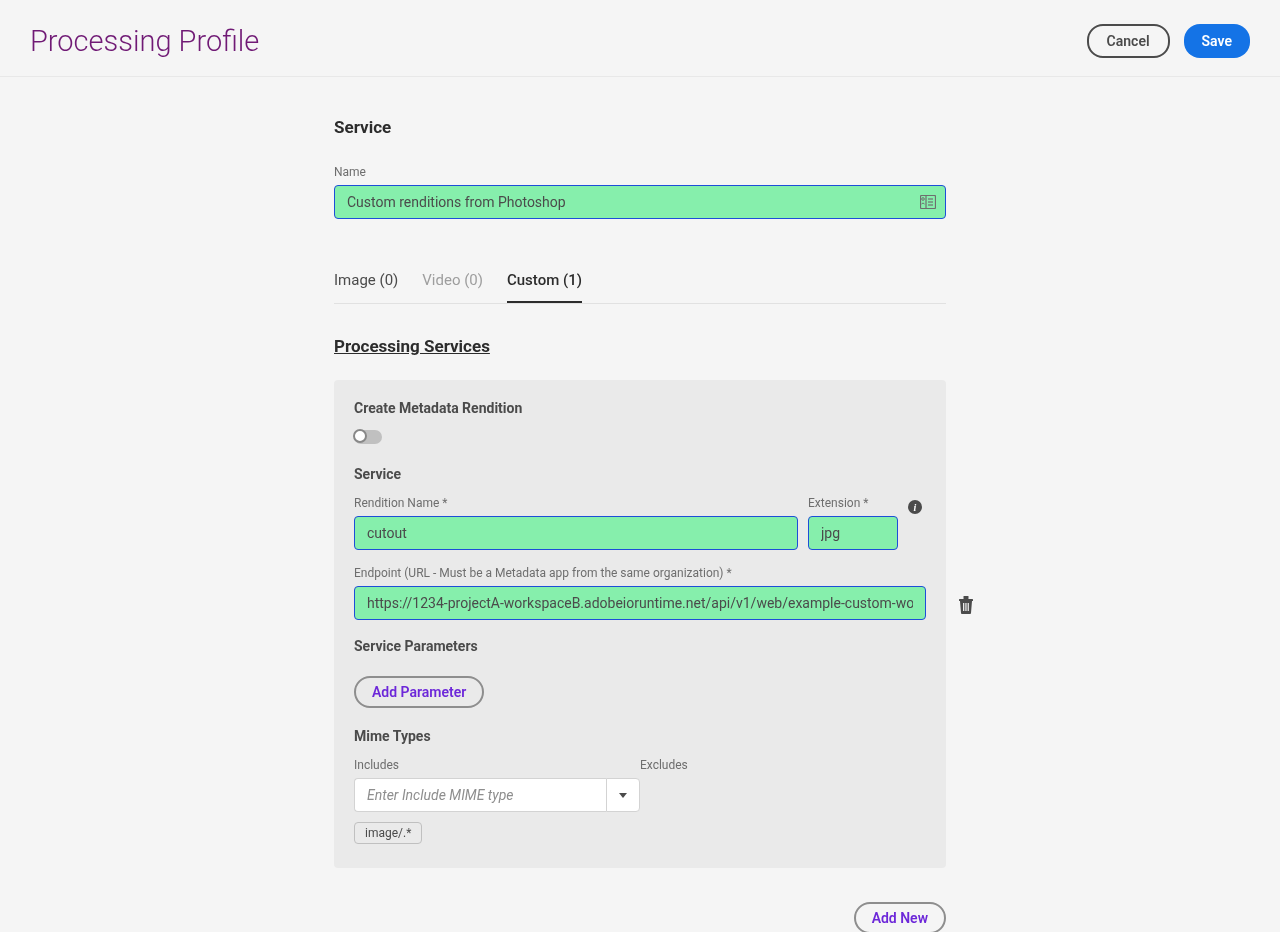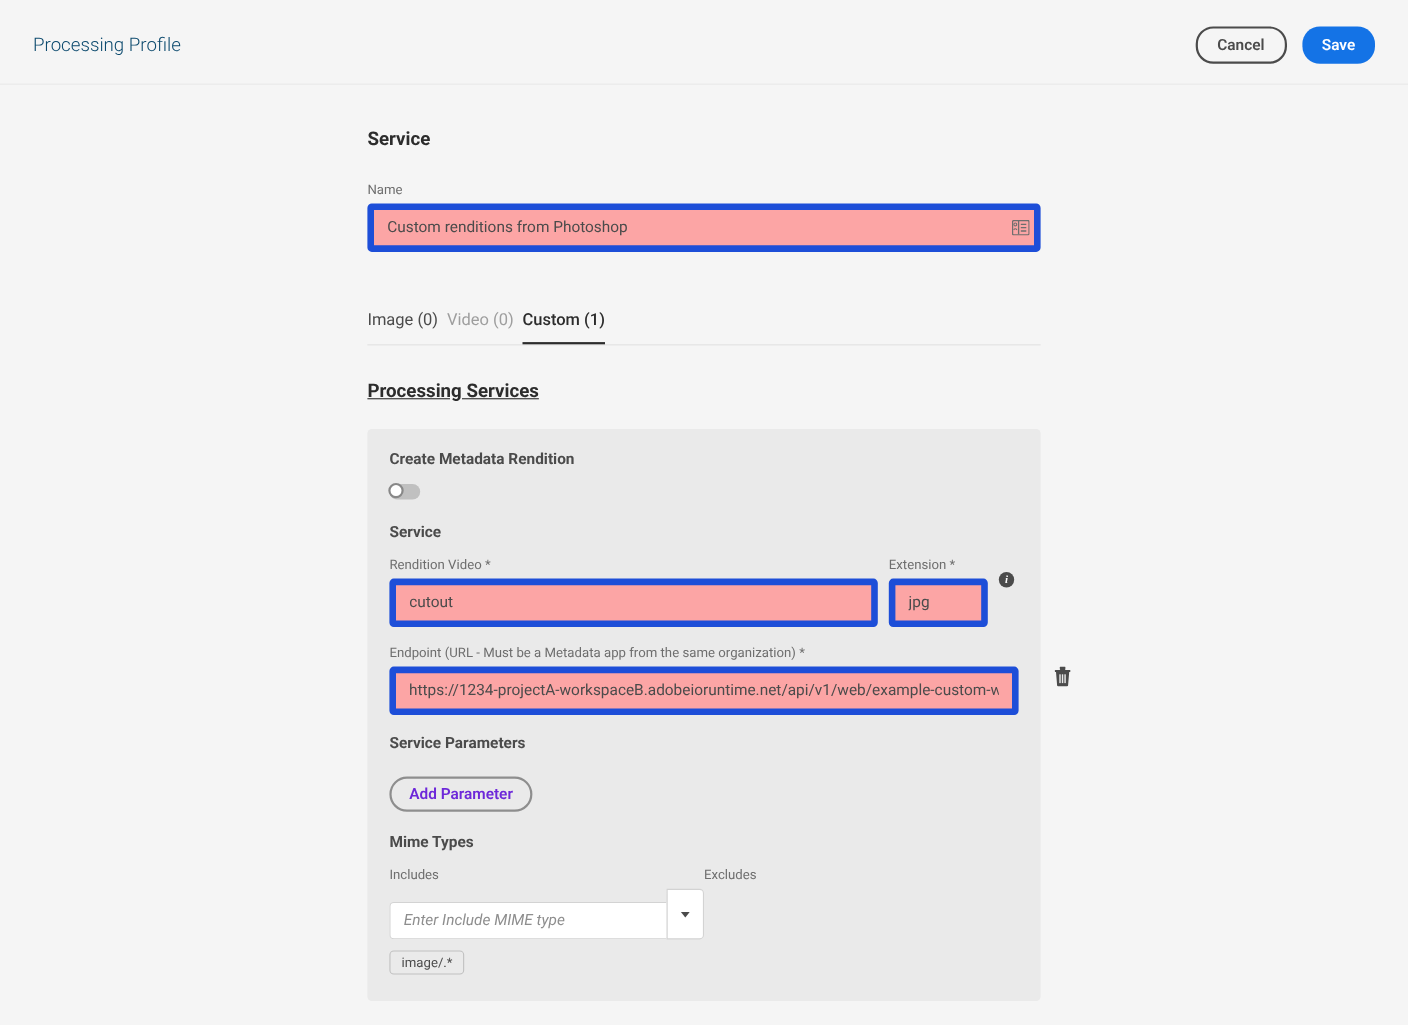--- a/index.html
+++ b/index.html
@@ -19,23 +19,23 @@
       padding: 0;
     }
     .header {
       display: flex;
       justify-content: space-between;
       align-items: center;
       padding: 24px 30px 18px 30px;
       border-bottom: 1px solid #e8e8e8;
     }
     .header-title {
-      font-size: 17px;
+      font-size: 29px;
       font-weight: 300;
-      color: #0c4a6e;
+      color: #701a75;
     }
     .header-actions {
       display: flex;
       gap: 14px;
     }
     .btn {
       border-radius: 16px;
       padding: 7px 18px;
       font-size: 14px;
       font-weight: 600;
@@ -68,42 +68,42 @@
       font-size: 12px;
       color: #6e6e6e;
       margin-bottom: 6px;
       display: block;
     }
     .input-wrapper {
       position: relative;
     }
     .text-input {
       width: 100%;
-      border: 6px solid #1d4ed8;
+      border: 1px solid #1d4ed8;
       border-radius: 4px;
-      background: #fca5a5;
+      background: #86efac;
       padding: 8px 12px;
       font-size: 14px;
       color: #4b4b4b;
       font-family: inherit;
     }
     .text-input::placeholder {
       color: #8e8e8e;
       font-style: italic;
     }
     .input-icon-right {
       position: absolute;
       right: 10px;
       top: 50%;
       transform: translateY(-50%);
       color: #6e6e6e;
     }
     .tabs {
       display: flex;
-      gap: 8px;
+      gap: 24px;
       margin-top: 42px;
       border-bottom: 1px solid #e1e1e1;
     }
     .tab {
       padding: 10px 0 12px 0;
       font-size: 15px;
       color: #4b4b4b;
       cursor: pointer;
       border-bottom: 2px solid transparent;
     }
@@ -216,21 +216,20 @@
     .combobox-input {
       flex: 1;
       border: 1px solid #d3d3d3;
       border-right: none;
       border-radius: 4px 0 0 4px;
       background: #fff;
       padding: 8px 12px;
       font-size: 14px;
       color: #4b4b4b;
       font-family: inherit;
-      margin-top: 12px;
     }
     .combobox-input::placeholder {
       color: #8e8e8e;
       font-style: italic;
     }
     .combobox-btn {
       width: 34px;
       border: 1px solid #d3d3d3;
       border-radius: 0 4px 4px 0;
       background: #fff;
@@ -325,21 +324,21 @@
       <div class="card-subheading">Create Metadata Rendition</div>
       <div class="toggle">
         <div class="toggle-knob"></div>
       </div>
 
       <div class="section-service">
         <div class="card-subheading">Service</div>
 
         <div class="service-row">
           <div class="service-col-name">
-            <label class="card-label">Rendition Video *</label>
+            <label class="card-label">Rendition Name *</label>
             <input type="text" class="text-input" value="cutout" style="">
           </div>
           <div class="service-col-ext">
             <label class="card-label">Extension *</label>
             <input type="text" class="text-input" value="jpg" style="">
           </div>
           <div class="info-icon-wrapper">
             <div class="info-circle">i</div>
           </div>
         </div>

